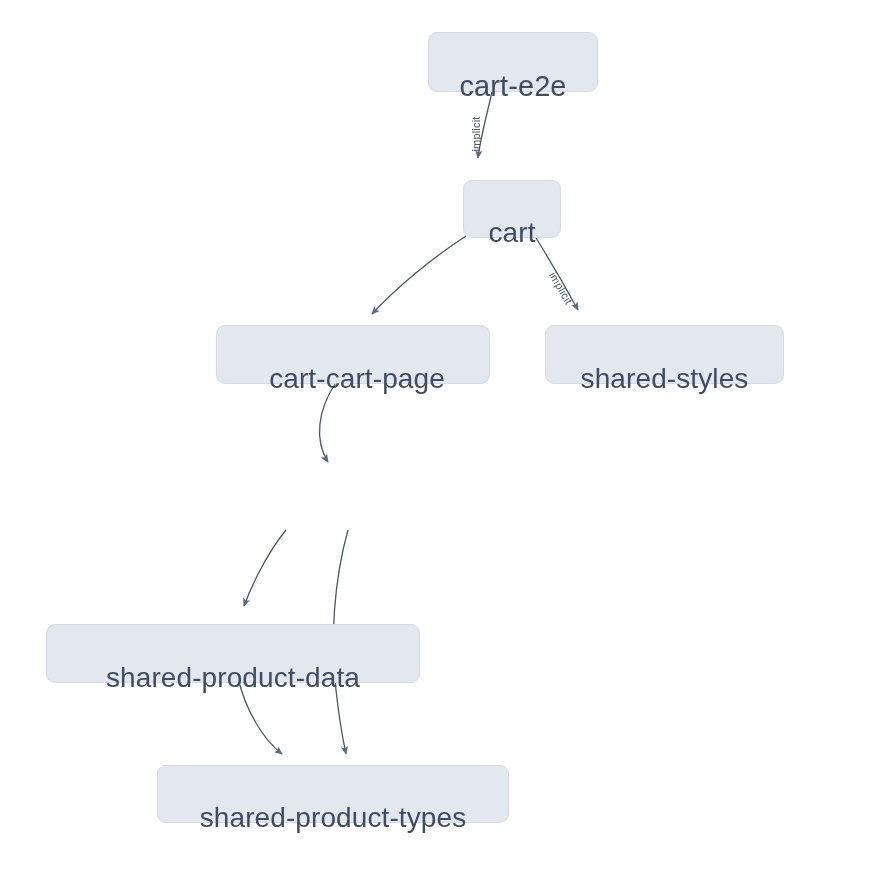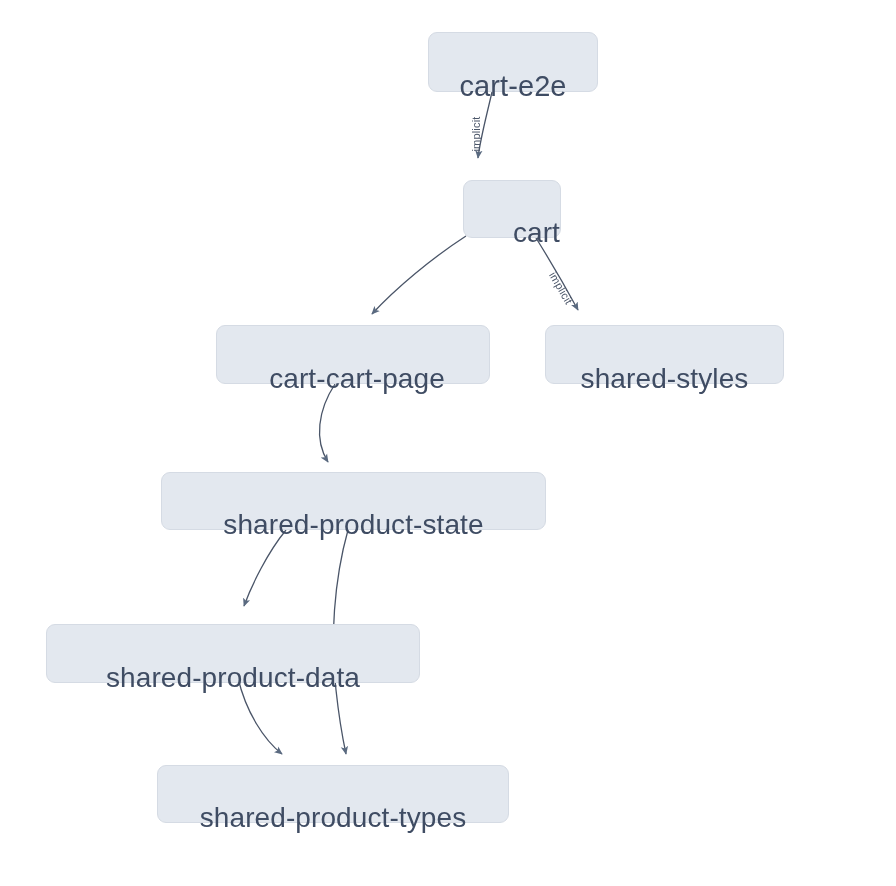--- a/index.html
+++ b/index.html
@@ -79,35 +79,32 @@
 
     <path d="M 348 530 C 334 580, 330 640, 336 690 C 339 718, 343 740, 346 754" fill="none" stroke="#4a5568" stroke-width="1.3" marker-end="url(#arrow)"></path>
 
     <path d="M 238 678 C 246 712, 264 740, 282 754" fill="none" stroke="#4a5568" stroke-width="1.3" marker-end="url(#arrow)"></path>
   </svg>
 
   <div class="graph-node" style="left:428px; top:32px; width:170px; height:60px; font-size:29px;">
     <span class="node-label">cart-e2e</span>
   </div>
 
-  <div class="graph-node" style="left:463px; top:180px; width:98px; height:58px; font-size:28px;justify-content:flex-end;">
+  <div class="graph-node" style="left:463px; top:180px; width:98px; height:58px; font-size:28px;">
     <span class="node-label">cart</span>
   </div>
 
   <div class="graph-node" style="left:216px; top:325px; width:274px; height:59px; font-size:28px;padding-left:8px;">
     <span class="node-label">cart-cart-page</span>
   </div>
 
   <div class="graph-node" style="left:545px; top:325px; width:239px; height:59px; font-size:28px;">
     <span class="node-label">shared-styles</span>
   </div>
 
-  <div class="graph-node" style="left:161px; top:472px; width:385px; height:58px; font-size:28px;">
-    <span class="node-label">shared-product-state</span>
-  </div>
 
   <div class="graph-node" style="left:46px; top:624px; width:374px; height:59px; font-size:28px;">
     <span class="node-label">shared-product-data</span>
   </div>
 
   <div class="graph-node" style="left:157px; top:765px; width:352px; height:58px; font-size:28px;">
     <span class="node-label">shared-product-types</span>
   </div>
 
   <div class="edge-label" style="left:476px; top:134px; transform:translate(-50%,-50%) rotate(-90deg);">implicit</div>

